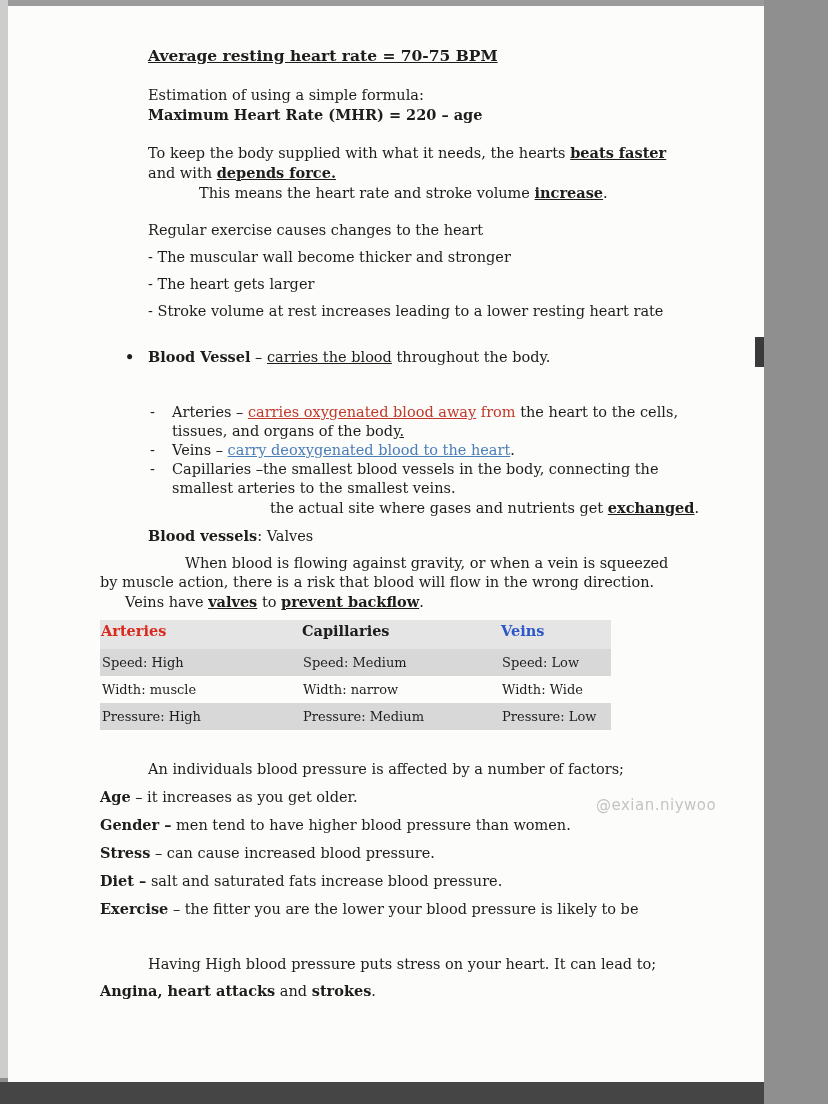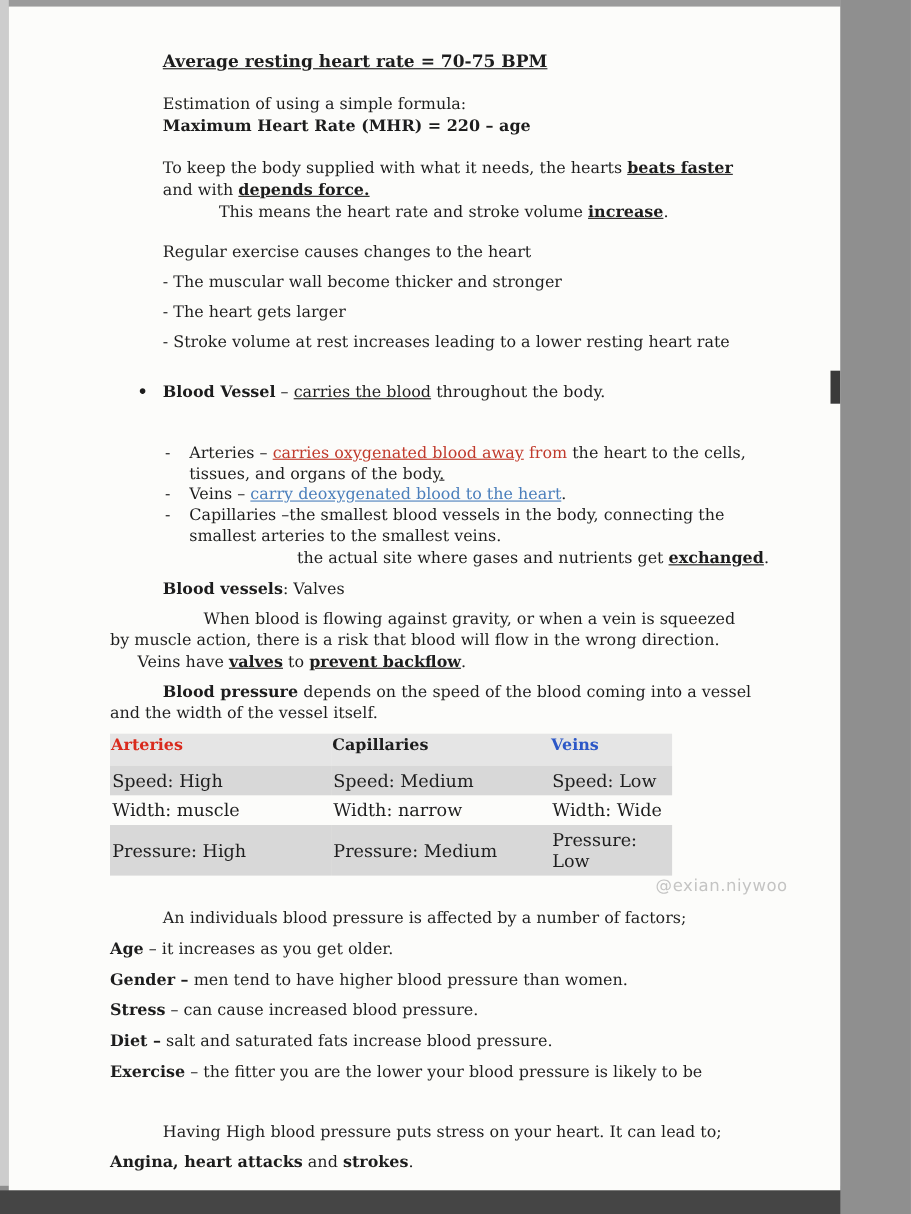--- a/index.html
+++ b/index.html
@@ -28,21 +28,21 @@
   .redlink{color:#c0392b;text-decoration:underline;}
   .redtx{color:#c0392b;}
   .bluelink{color:#4a7ebb;text-decoration:underline;}
   .exchange{margin:0 0 8px 170px;}
   .h2line{margin:8px 0 8px 48px;}
   .valves{text-indent:85px;margin-bottom:0;}
   .vline3{margin-left:25px;margin-bottom:8px;}
   .pressure{text-indent:48px;margin-bottom:8px;}
   .vtable{border-collapse:collapse;width:502px;table-layout:fixed;margin:0;}
   .vtable th{font-size:14.5px;font-weight:bold;text-align:left;padding:2px 2px 10px 1px;background:#e5e5e5;}
-  .vtable td{font-size:16px;padding:4px 2px 4px 2px;line-height:19px;margin-left:14px;}
+  .vtable td{font-size:13px;padding:4px 2px 4px 2px;line-height:19px;margin-left:14px;}
   .col1{width:198px;}.col2{width:196px;}.col3{width:108px;}
   .hred{color:#d92a1d;}
   .hblue{color:#2c57c7;}
   .shade td{background:#d8d8d8;}
   .factors-intro{text-indent:48px;margin:30px 0 8px 0;}
   .factor{margin-bottom:8px;}
   .having{text-indent:48px;margin:36px 0 7px 0;}
   .angina{margin-bottom:0;}
   .watermark{position:absolute;left:596px;top:796px;z-index:4;
              font-family:"DejaVu Sans","Liberation Sans",sans-serif;
@@ -91,21 +91,20 @@
     </div>
 
     <p class="exchange"><span>the actual site where gases and nutrients get </span><span class="bu">exchanged</span><span>.</span></p>
 
     <p class="h2line"><span class="b">Blood vessels</span><span>: Valves</span></p>
 
     <p class="valves"><span>When blood is flowing against gravity, or when a vein is squeezed</span><br><span>by muscle action, there is a risk that blood will flow in the wrong direction.</span></p>
 
     <p class="vline3"><span>Veins have </span><span class="bu">valves</span><span> to </span><span class="bu">prevent backflow</span><span>.</span></p>
 
-    <p class="pressure"><span class="b">Blood pressure</span><span> depends on the speed of the blood coming into a vessel</span><br><span>and the width of the vessel itself.</span></p>
 
     <table class="vtable">
       <thead>
         <tr>
           <th class="col1 hred">Arteries</th>
           <th class="col2">Capillaries</th>
           <th class="col3 hblue">Veins</th>
         </tr>
       </thead>
       <tbody>

